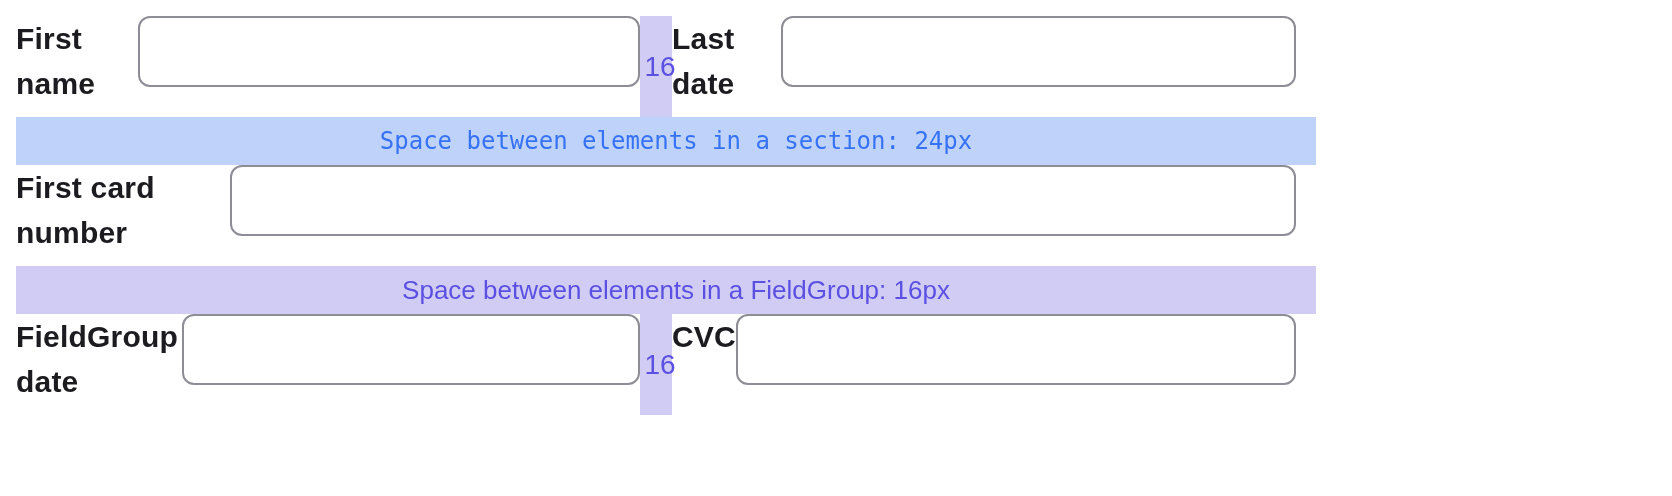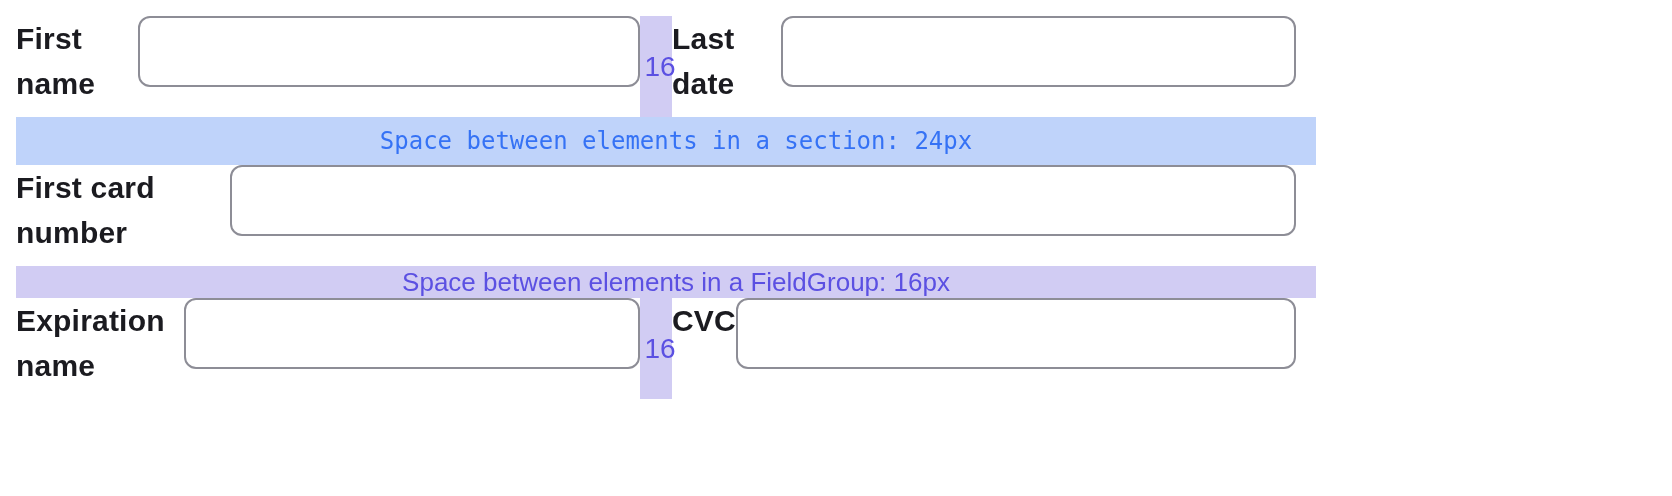--- a/index.html
+++ b/index.html
@@ -67,23 +67,22 @@
   .band-section {
     height: 48px;
     background: var(--section-band-bg, #bfd3fa);
   }
   .band-section .band-text {
     font-family: "DejaVu Sans Mono", monospace;
     font-size: 24px;
     color: var(--section-band-text, #3572f5);
   }
   .band-group {
-    height: 32px;
+    height: 48px;
     background: var(--group-band-bg, #d1ccf3);
-    align-items: flex-end;
   }
   .band-group .band-text {
     font-family: "Liberation Sans", sans-serif;
     font-size: 26px;
     color: var(--group-band-text, #5b50e2);
   }
 </style>
 </head>
 <body>
 
@@ -112,21 +111,21 @@
       <label class="field-label">First card number</label>
       <input class="text-input" type="text" value="" style="">
     </div>
 
     <div class="band band-group">
       <span class="band-text">Space between elements in a FieldGroup: 16px</span>
     </div>
 
     <div class="row">
       <div class="field">
-        <label class="field-label">Expiration name</label>
+        <label class="field-label">FieldGroup date</label>
         <input class="text-input" type="text" value="" style="">
       </div>
       <div class="vgap">
         <span class="gap-num">16</span>
       </div>
       <div class="field">
         <label class="field-label">CVC</label>
         <input class="text-input" type="text" value="" style="">
       </div>
     </div>

